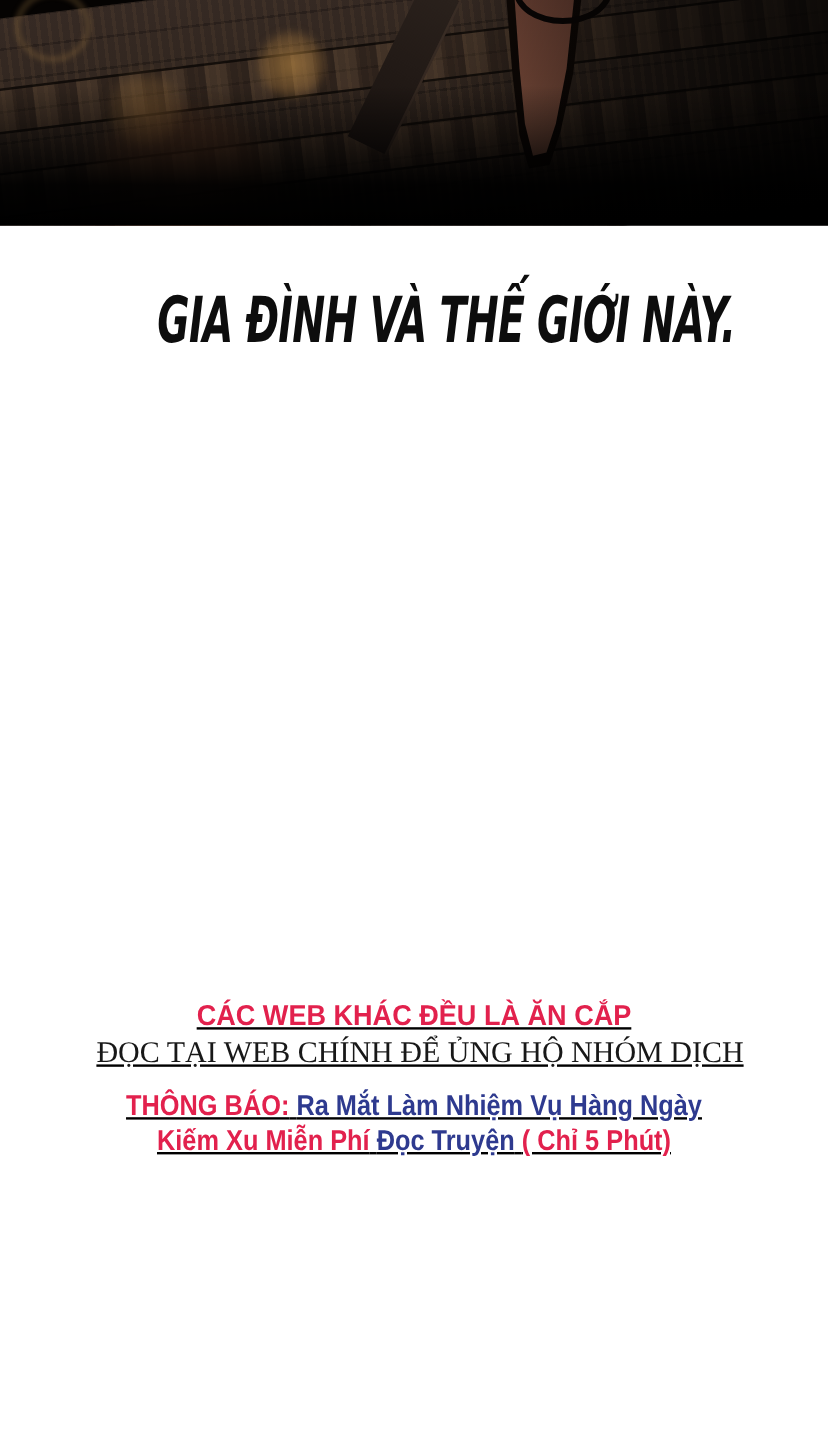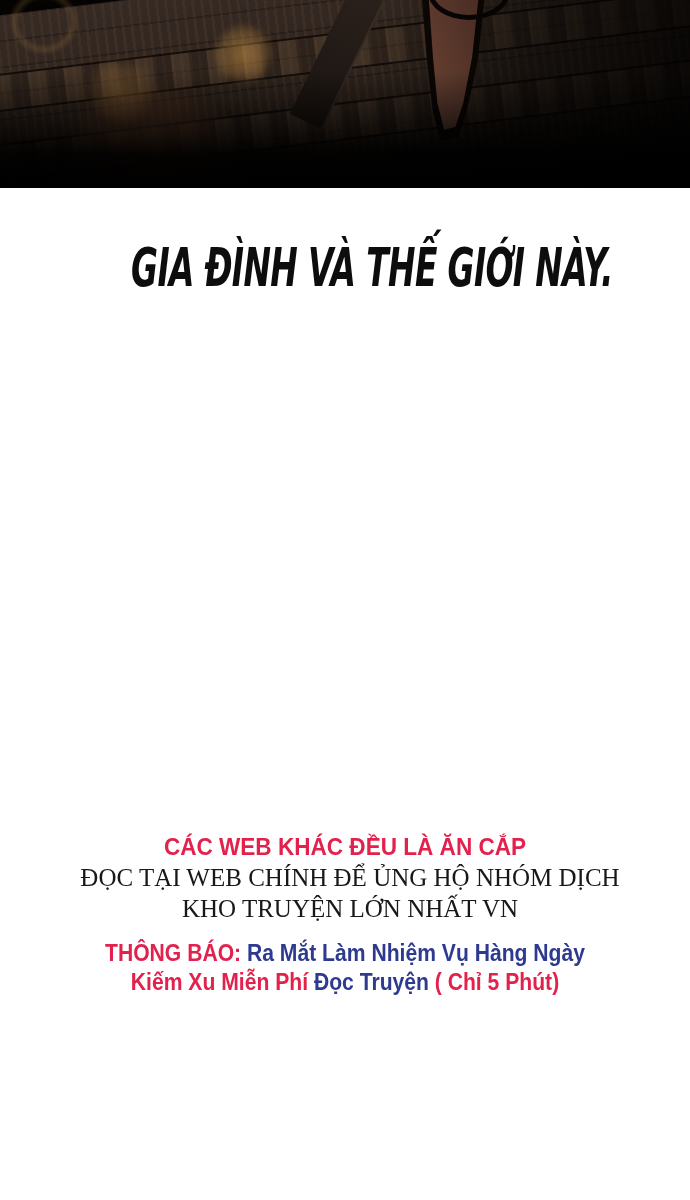--- a/index.html
+++ b/index.html
@@ -87,21 +87,21 @@
     font-family: "DejaVu Sans", sans-serif;
     font-weight: bold; font-style: italic;
     font-size: 53px; line-height: 80px;
     letter-spacing: -1px;
     color: #0d0d0d;
     transform: scaleX(0.62);
     white-space: nowrap;
   }
 
   
-  .promo { position: absolute; top: 826px; left: 0; width: 100%; text-align: center; }
+  .promo { position: absolute; top: 826px; left: 0; width: 100%; text-align: center; text-decoration: underline; }
   .warning {
     margin-top: 6px;
     font-family: "Liberation Sans", sans-serif;
     font-weight: bold; font-size: 24px; line-height: 30px;
     color: #e2214d;
     transform: scaleX(0.94);
     white-space: nowrap;
   }
   .serif-line {
     font-family: "Liberation Serif", serif;
@@ -160,21 +160,20 @@
     <div class="hem-arc"></div>
     <div class="fade-right"></div>
     <div class="fade-bottom"></div>
   </div>
 
   <div class="caption">GIA ĐÌNH VÀ THẾ GIỚI NÀY.</div>
 
   <div class="promo">
     <div class="warning">CÁC WEB KHÁC ĐỀU LÀ ĂN CẮP</div>
     <div class="serif-line">ĐỌC TẠI WEB CHÍNH ĐỂ ỦNG HỘ NHÓM DỊCH</div>
-    <div class="serif-line">KHO TRUYỆN LỚN NHẤT VN</div>
 
 
     <div class="announce">
       <div>
         <span class="red">THÔNG BÁO:</span>
         <span class="blue">Ra Mắt Làm Nhiệm Vụ Hàng Ngày</span>
       </div>
       <div>
         <span class="red">Kiếm Xu Miễn Phí</span>
         <span class="blue">Đọc Truyện</span>

